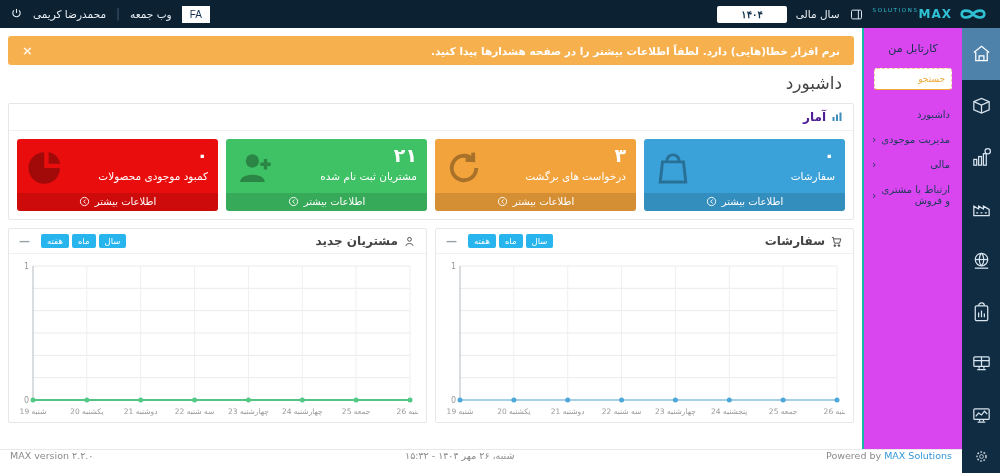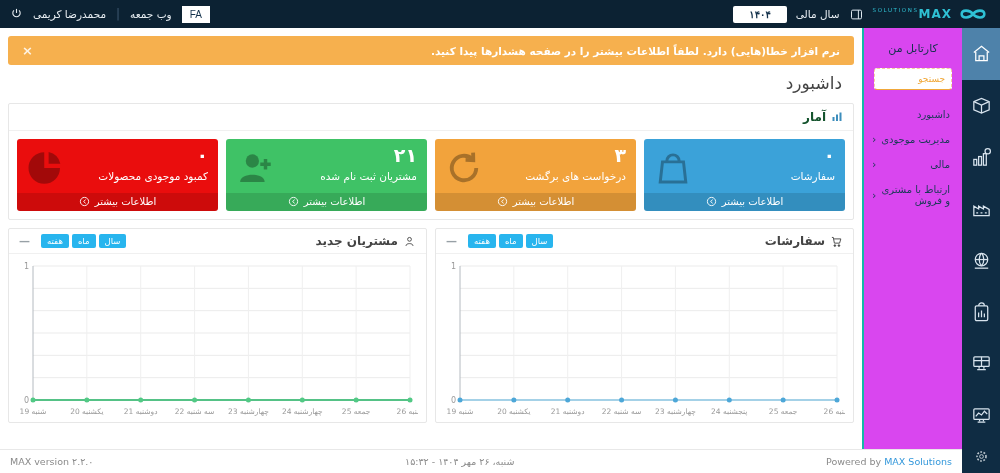--- a/index.html
+++ b/index.html
@@ -13,21 +13,21 @@
 
   
   .navbar{height:28px; background:var(--navbar); display:flex; align-items:center; padding:0 10px; flex:0 0 auto;}
   .nav-right{display:flex; align-items:center; gap:9px;}
   .logo{display:flex; align-items:center; gap:4px;}
   .logo-text{display:flex; flex-direction:row; line-height:1; color:var(--logo);}
   .logo-max{font-size:12px; font-weight:bold; letter-spacing:1px;}
   .logo-sub{font-size:5.5px; letter-spacing:1.6px;}
   .nav-icon-btn{color:#dfe9f1; display:flex; align-items:center; cursor:pointer;}
   .nav-label{color:#e8eef3; font-size:10.5px;}
-  .year-btn{background:#fff; color:#14324c; font-size:10px; font-weight:bold; border:none; border-radius:2px; padding:3px 16px; cursor:pointer;}
+  .year-btn{background:#fff; color:#14324c; font-size:10px; font-weight:bold; border:none; border-radius:2px; padding:3px 24px; cursor:pointer;}
   .nav-left{margin-inline-start:auto; display:flex; align-items:center; gap:10px;}
   .lang-btn{background:#fff; color:#14324c; font-size:10px; border:none; border-radius:0; padding:3px 8px; cursor:pointer;}
   .nav-divider{color:#3e5870; font-size:12px;}
   .power{color:#e8eef3;}
 
   
   .body-row{flex:1; display:flex; min-height:0;}
   .left-col{flex:1; display:flex; flex-direction:column; min-width:0;}
   .inner-row{flex:1; display:flex; min-height:0;}
   .content{flex:1; min-width:0; background:#fff; overflow:hidden; padding:8px;}
@@ -37,21 +37,21 @@
   
   .alert{background:var(--banner); border-radius:3px; color:#fff; display:flex; align-items:center; padding:8px 14px; font-size:10.5px; font-weight:600; margin-bottom:8px;}
   .alert-close{margin-inline-start:auto; color:rgba(255,255,255,.85); font-size:13px; cursor:pointer; line-height:1;}
 
   
   .page-title{font-size:17px; font-weight:normal; color:#444; margin:6px 12px 10px;}
 
   
   .panel{background:#fff; border:1px solid #e7e7e7; border-radius:2px;}
   .stats-panel{margin-bottom:8px;}
-  .panel-header{display:flex; align-items:center; gap:5px; padding:6px 10px; border-bottom:1px solid #f0f0f0; font-size:12px; font-weight:bold; color:#14532d;}
+  .panel-header{display:flex; align-items:center; gap:5px; padding:6px 10px; border-bottom:1px solid #f0f0f0; font-size:12px; font-weight:bold; color:#4c1d95;}
   .stats-body{display:flex; gap:8px; padding:8px;}
   .card{flex:1; border-radius:3px; color:#fff; position:relative; overflow:hidden; cursor:pointer;}
   .card-top{padding:6px 10px 8px; min-height:54px; position:relative;}
   .card-num{font-size:19px; font-weight:bold; line-height:1.15;}
   .card-label{font-size:10.5px; margin-top:3px;}
   .card-icon{position:absolute; left:8px; top:8px; opacity:.3; color:#000;}
   .card-footer{background:rgba(0,0,0,.12); display:flex; justify-content:center; align-items:center; gap:5px; font-size:10px; padding:3px 0 4px;}
 
   
   .charts-row{display:flex; gap:8px;}
@@ -74,21 +74,21 @@
   .menu-item{display:flex; align-items:center; padding:7px 12px 7px 8px; font-size:10px; color:#1b3a57; cursor:pointer;}
   .menu-chevron{margin-inline-start:auto; font-size:11px; color:#1b3a57; line-height:1;}
 
   
   .strip-tile{height:52px; display:flex; align-items:center; justify-content:center; color:#d8e4ee; cursor:pointer;}
   .strip-tile.active{background:var(--strip_active); color:#fff;}
   .strip-spacer{flex:1;}
   .strip-gear{height:30px; display:flex; align-items:center; justify-content:center; color:#b9c4cc; cursor:pointer; margin-bottom:2px;}
 
   
-  .footer{flex:0 0 24px; border-top:1px solid #e8e8e8; background:#fff; display:flex; align-items:center; padding:0 10px; font-size:9.5px; color:#8a8a8a;}
+  .footer{flex:0 0 24px; border-top:1px solid #e8e8e8; background:#fff; display:flex; align-items:flex-start; padding:0 10px; font-size:9.5px; color:#8a8a8a;}
   .footer-center{flex:1; text-align:center;}
   .footer-link{color:var(--link); cursor:pointer;}
 </style>
 </head>
 <body>
 
 <div class="app">
 
   <header class="navbar" dir="rtl">
     <div class="nav-right">

